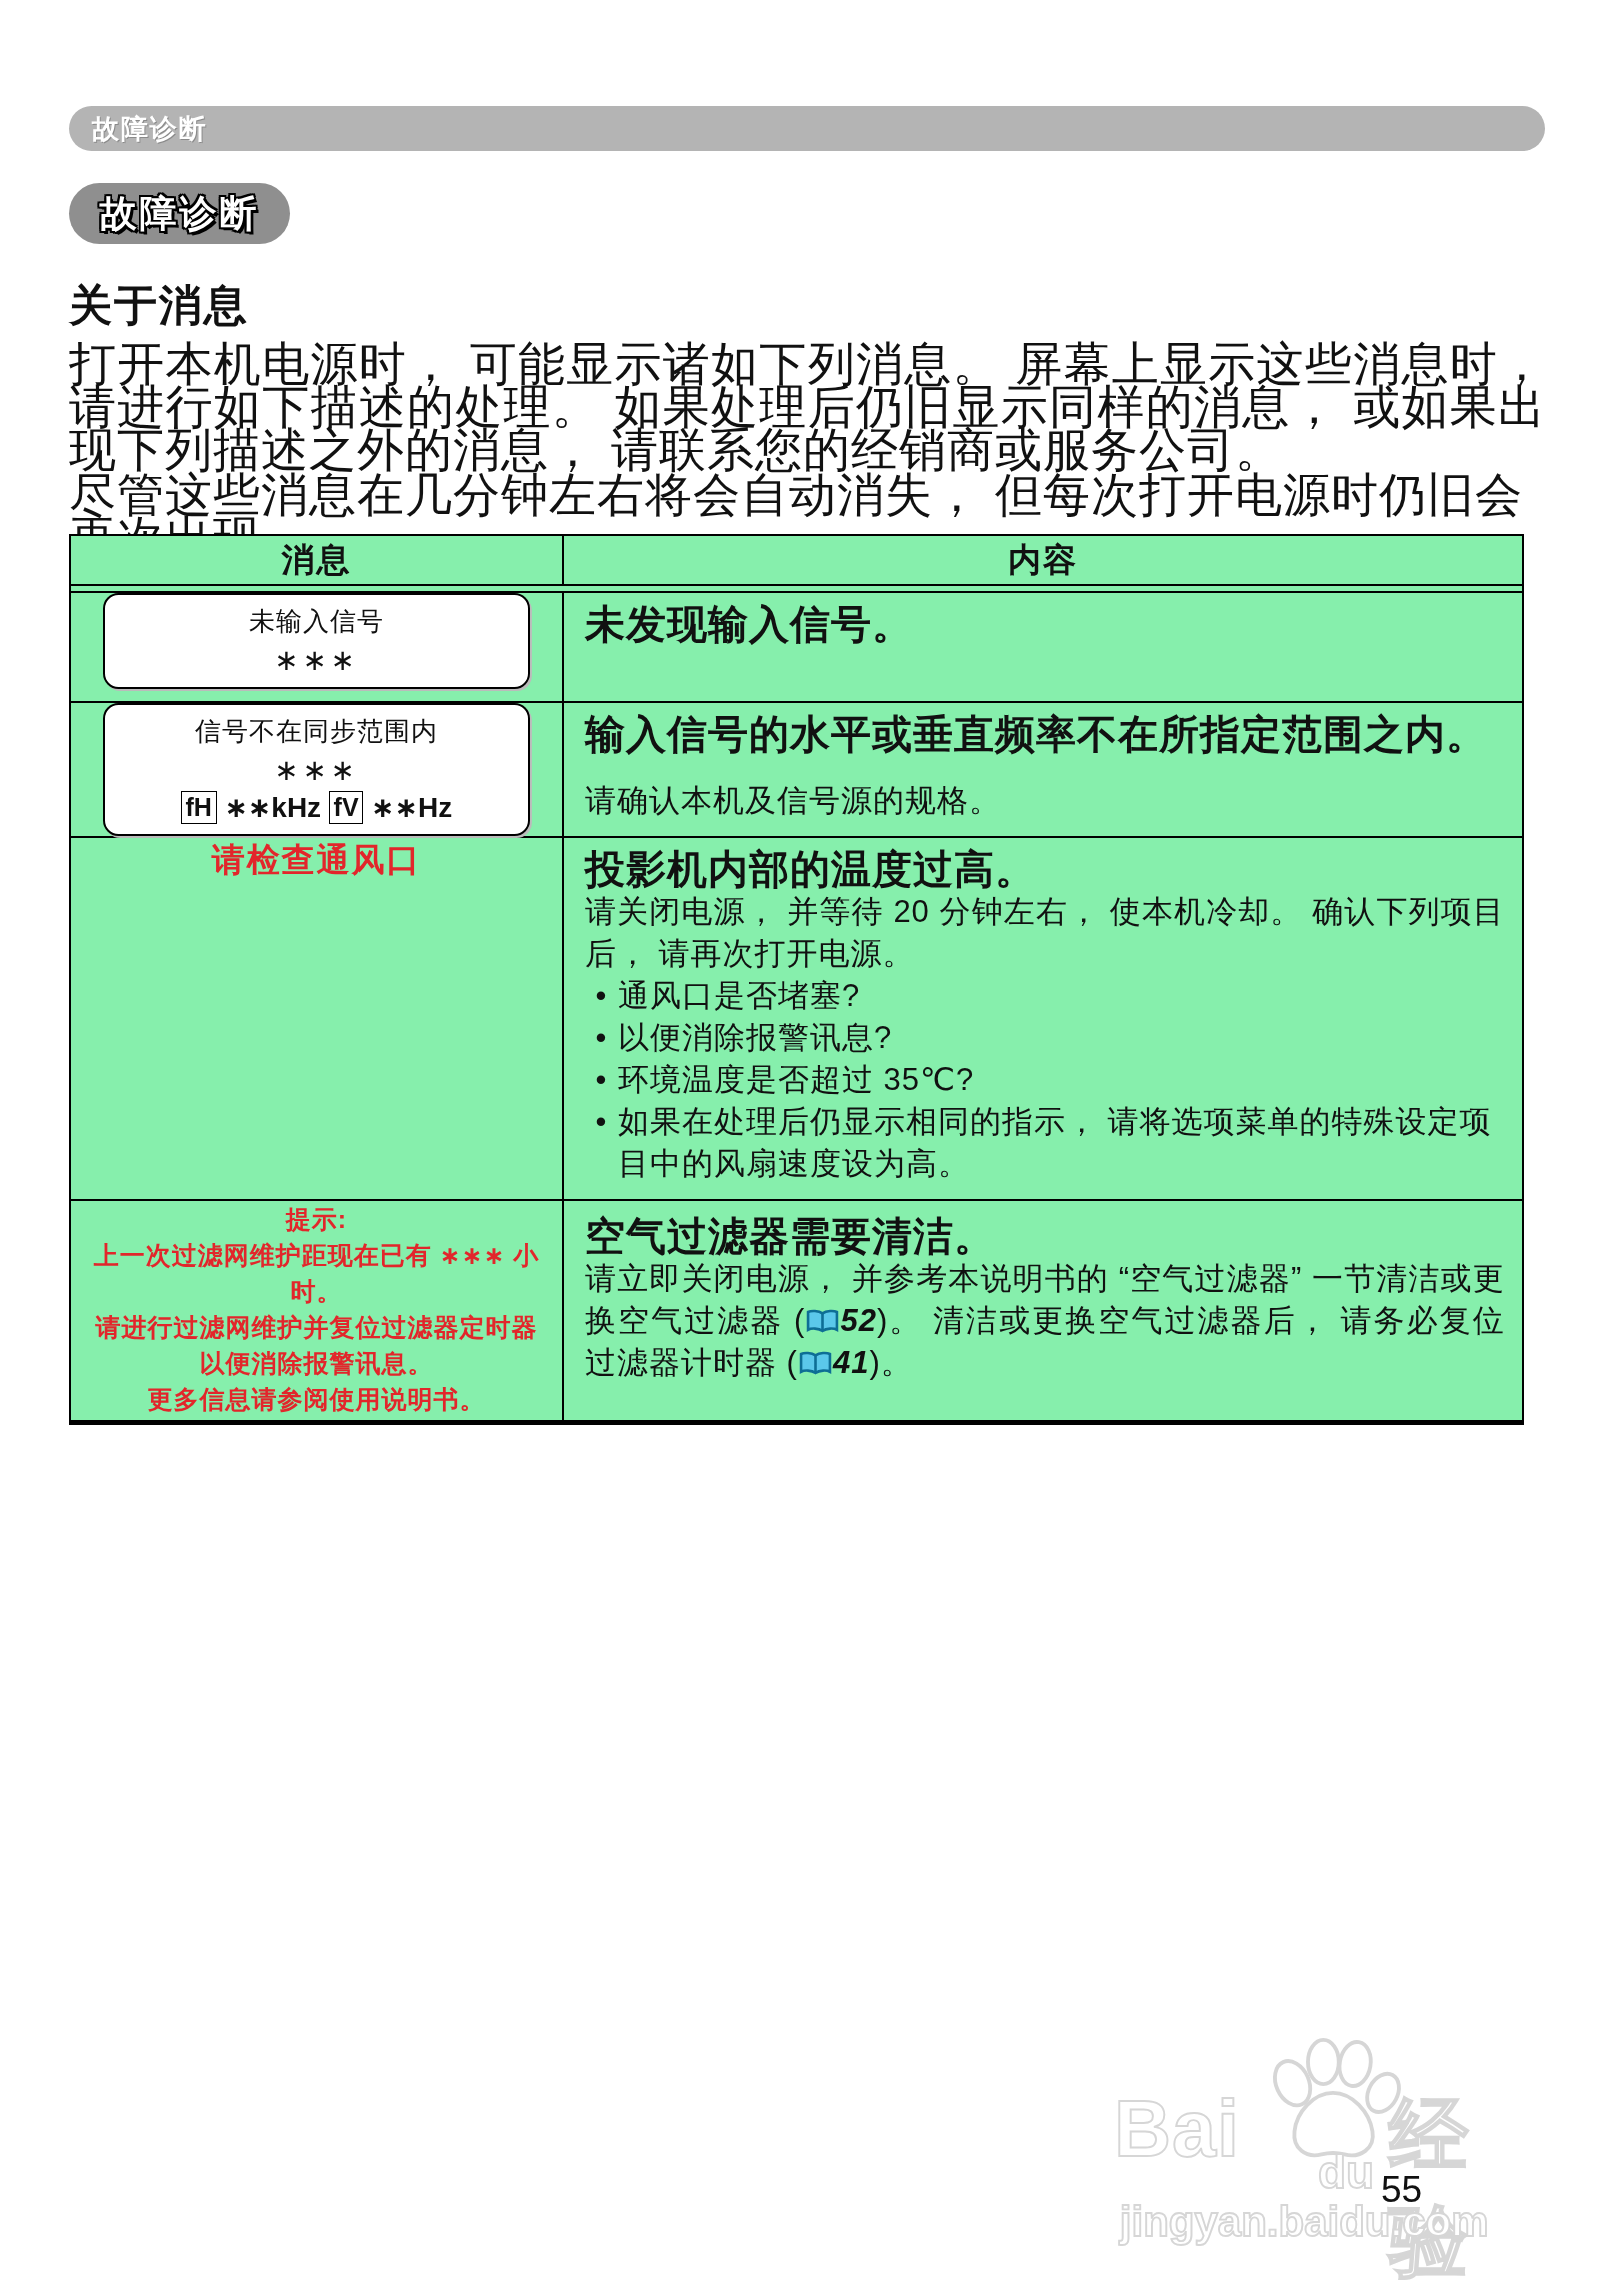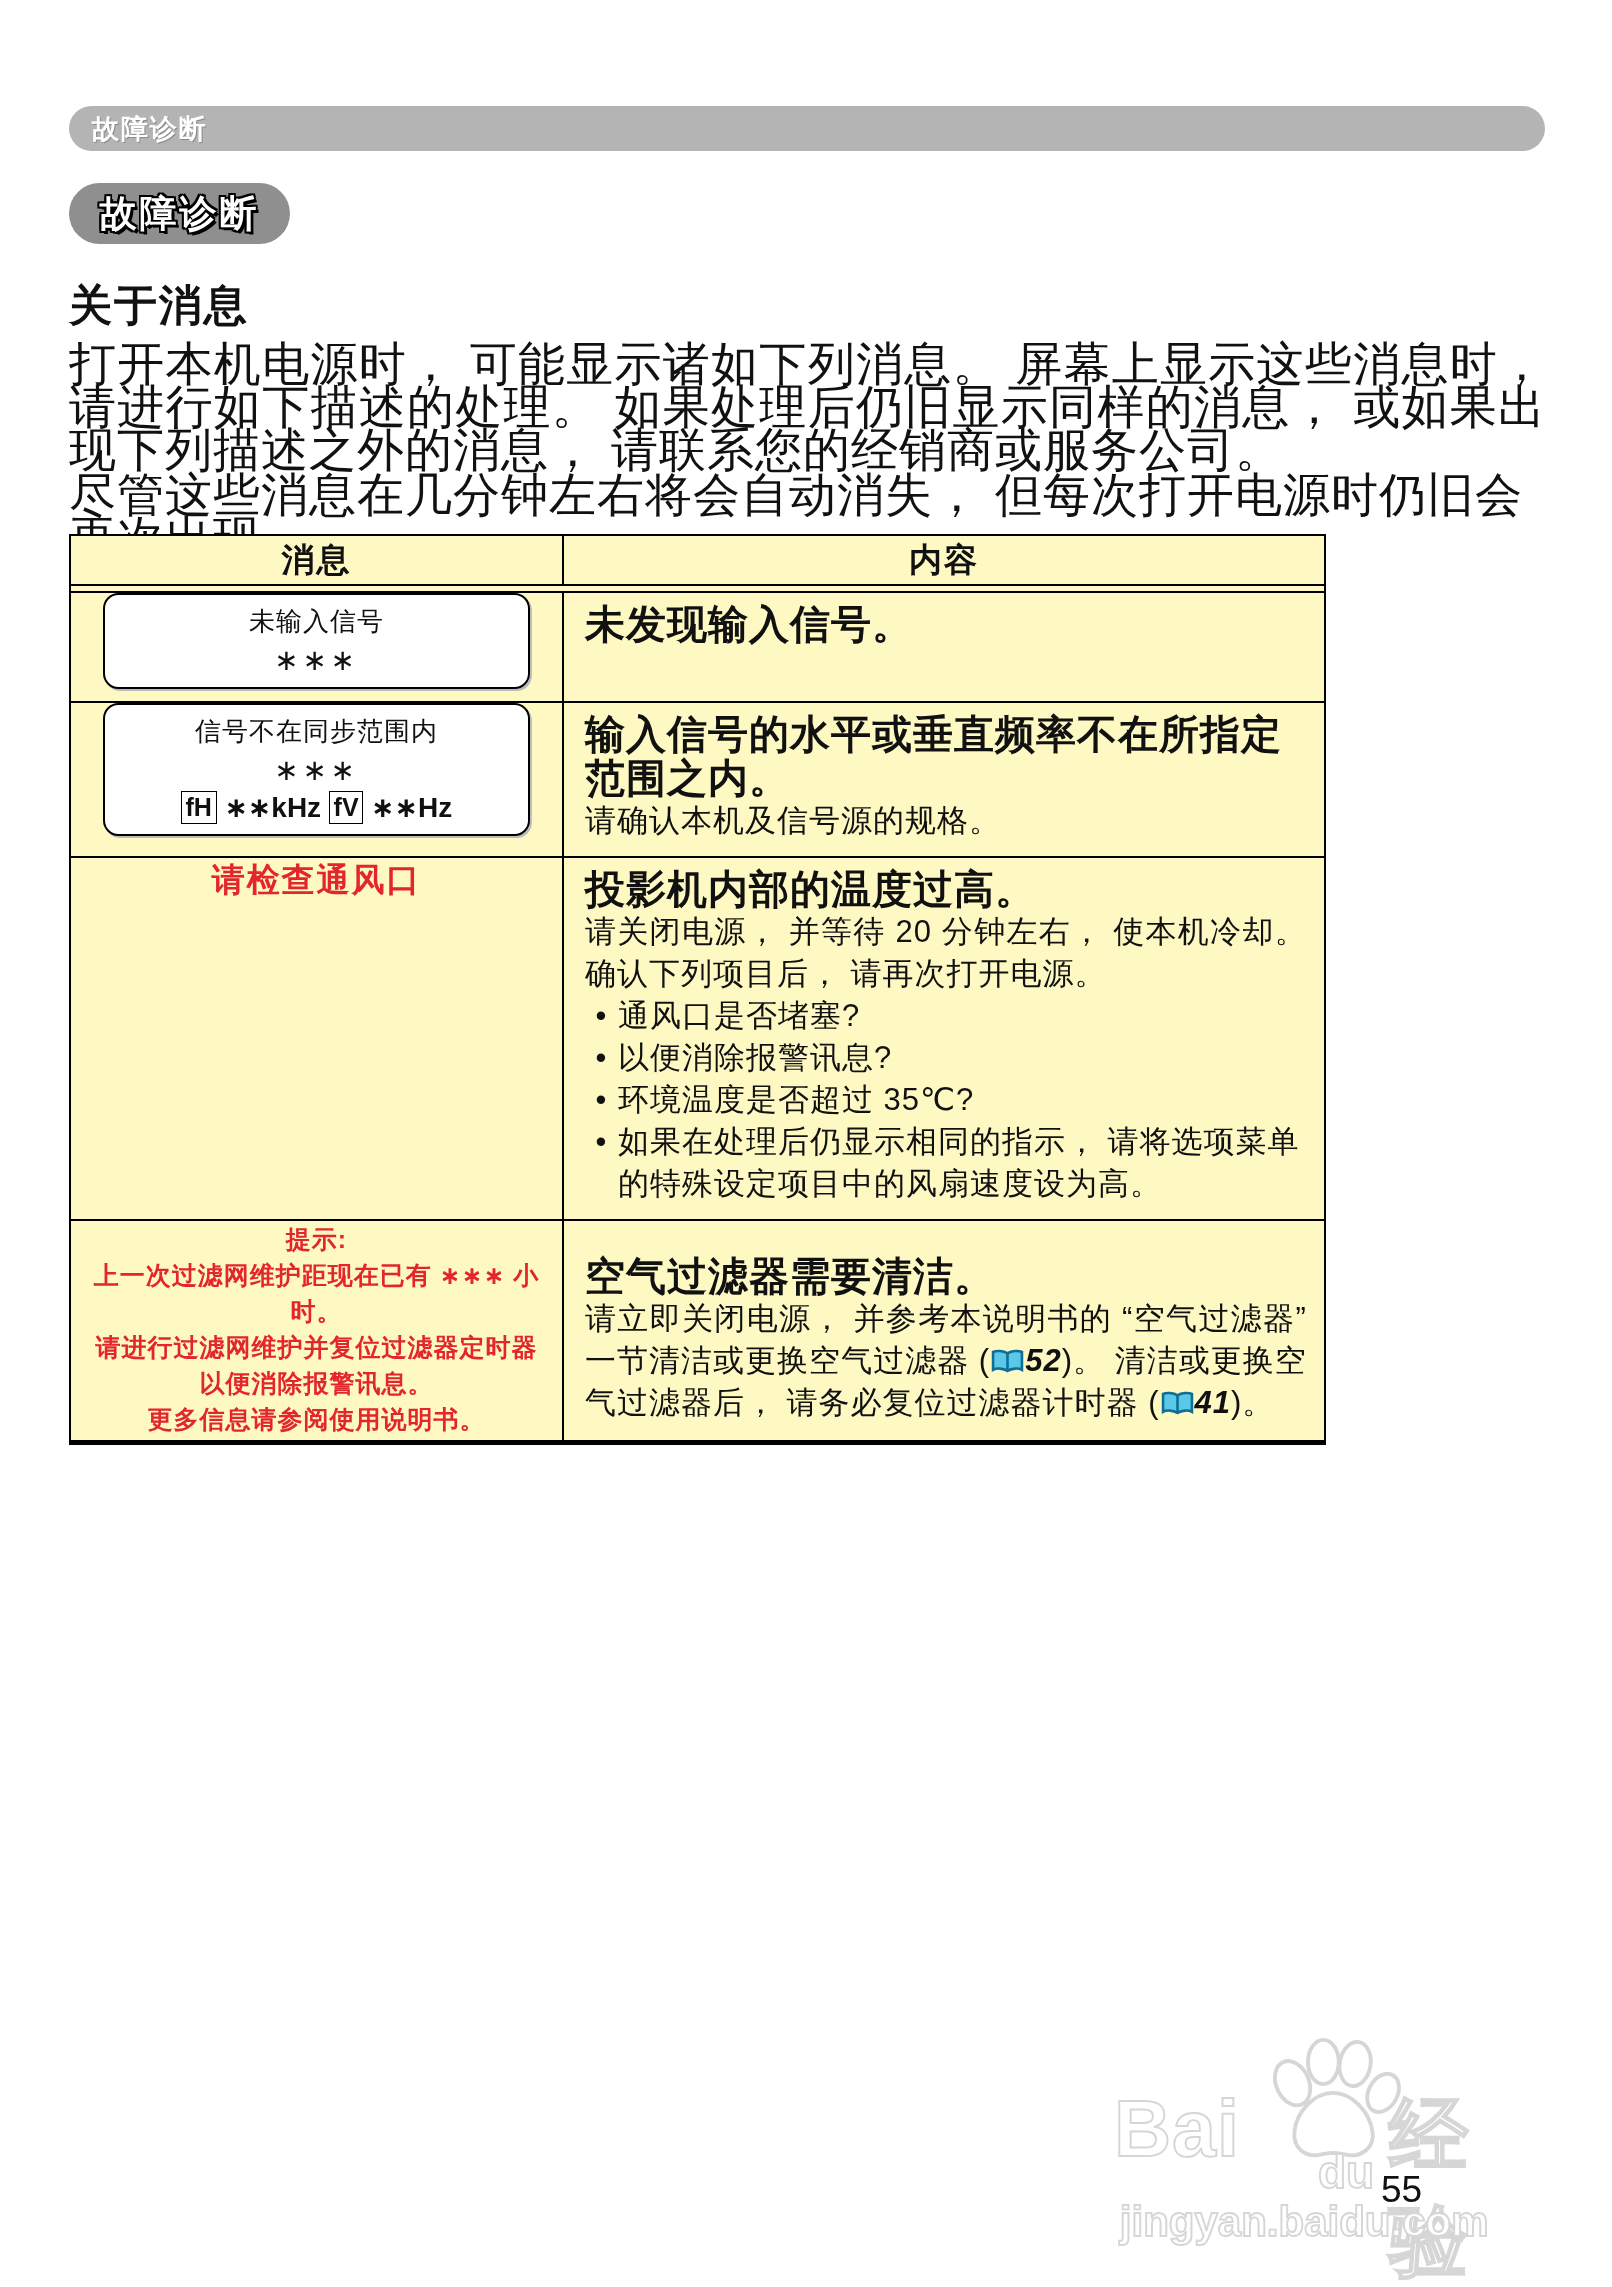--- a/index.html
+++ b/index.html
@@ -37,23 +37,23 @@
     position:absolute;left:69px;top:277px;margin:0;
     font-size:43px;font-weight:900;letter-spacing:1.9px;
   }
   .para{position:absolute;left:69px;width:1477px;margin:0;
     font-size:47px;line-height:43px;text-align:justify;letter-spacing:1px;}
   .p1{top:342px;}
   .p2{top:473px;text-align:left;}
 
   
   .tbl{
-    position:absolute;left:69px;top:534px;width:1257px;
+    position:absolute;left:69px;top:534px;width:1455px;
     border:2.9px solid #000;border-bottom-width:5.8px;
-    box-sizing:border-box;background:#fef9c3;
+    box-sizing:border-box;background:#86efac;
   }
   .trow{display:flex;align-items:stretch;}
   .trow + .trow{border-top:2.9px solid #000;}
   .cell-l{width:493px;flex:0 0 493px;border-right:2.9px solid #000;box-sizing:border-box;
     display:flex;flex-direction:column;align-items:center;justify-content:flex-start;}
   .cell-r{flex:1;box-sizing:border-box;padding:9.6px 17.3px 13.4px 21px;}
   .hdr-row{display:flex;height:48px;border-bottom:2.9px solid #000;}
   .hdr-row .cell-l,.hdr-row .cell-r{display:flex;align-items:center;justify-content:center;padding:0;}
   .hdr-label{font-size:33px;font-weight:900;letter-spacing:1.9px;}
   .dbl-gap{height:4.8px;border-bottom:2.9px solid #000;}
@@ -197,21 +197,21 @@
     <div class="trow row4">
       <div class="cell-l">
         <div class="notice-red">
           <div>提示:</div>
           <div>上一次过滤网维护距现在已有 ∗∗∗ 小时。</div>
           <div>请进行过滤网维护并复位过滤器定时器</div>
           <div>以便消除报警讯息。</div>
           <div>更多信息请参阅使用说明书。</div>
         </div>
       </div>
-      <div class="cell-r" style="padding-top:33px;">
+      <div class="cell-r" style="padding-top:13px;">
         <div class="ctitle">空气过滤器需要清洁。</div>
         <div class="cbody"><span>请立即关闭电源， 并参考本说明书的 “空气过滤器” 一节清洁或更换空气过滤器 (</span><span class="ref">
               <svg viewBox="0 0 24 18">
                 <path d="M12 3.2 C9.2 1.2 4.2 1.2 2 2.2 L2 14.5 C4.2 13.3 9.2 13.3 12 15.3 C14.8 13.3 19.8 13.3 22 14.5 L22 2.2 C19.8 1.2 14.8 1.2 12 3.2 Z" fill="#5bc8ea" stroke="#0e6e95" stroke-width="1.8"></path>
                 <line x1="12" y1="3.2" x2="12" y2="15.3" stroke="#0e6e95" stroke-width="1.8"></line>
               </svg>
               <span class="ref-num">52</span>
             </span><span>)。 清洁或更换空气过滤器后， 请务必复位过滤器计时器 (</span><span class="ref">
               <svg viewBox="0 0 24 18">
                 <path d="M12 3.2 C9.2 1.2 4.2 1.2 2 2.2 L2 14.5 C4.2 13.3 9.2 13.3 12 15.3 C14.8 13.3 19.8 13.3 22 14.5 L22 2.2 C19.8 1.2 14.8 1.2 12 3.2 Z" fill="#5bc8ea" stroke="#0e6e95" stroke-width="1.8"></path>

